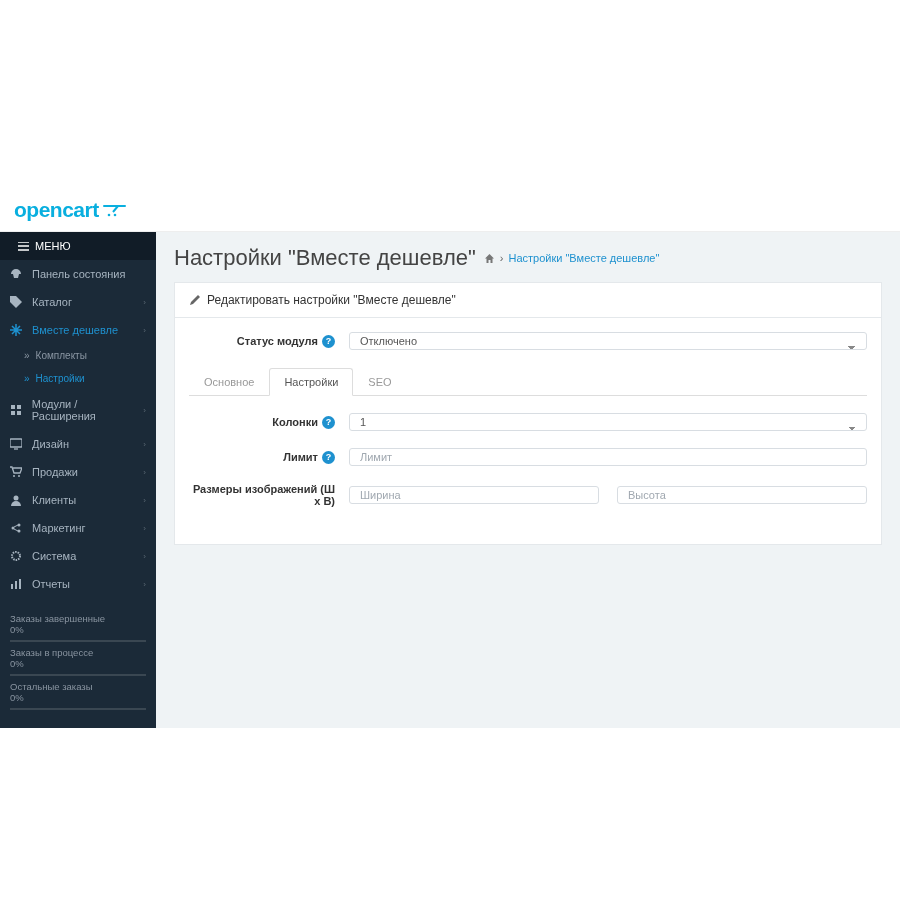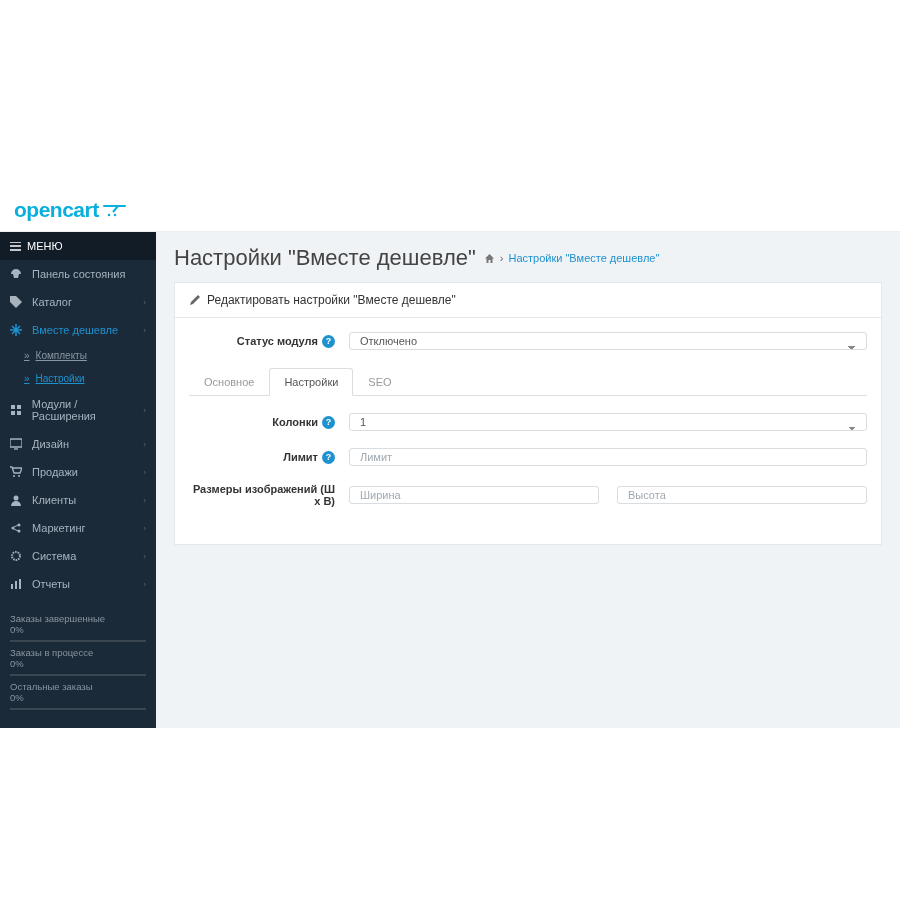--- a/index.html
+++ b/index.html
@@ -4,26 +4,26 @@
 <style>
 * { box-sizing: border-box; margin: 0; padding: 0; }
 body { font-family: "Helvetica Neue", Helvetica, Arial, sans-serif; font-size: 12px; background: #fff; width: 900px; height: 900px; overflow: hidden; }
 .wrapper { display: flex; flex-direction: column; width: 100%; border-radius: 31px; }
 .topspace { height: 189px; background: #fff; }
 .header { height: 43px; background: #fff; display: flex; align-items: center; padding-left: 14px; border-bottom: 1px solid #eee; }
 .logo { color: #09afdf; font-weight: bold; font-size: 21px; letter-spacing: -0.5px; display: flex; align-items: center; }
 .logo svg { margin-left: 4px; }
 .body { display: flex; }
 .sidebar { width: 156px; background: #1b2a38; color: #a7b4c0; flex-shrink: 0; min-height: 480px; }
-.menu-header { background: #111c27; padding: 8px 10px; font-size: 11px; color: #fff; display: flex; align-items: center; gap: 6px; }
+.menu-header { background: #111c27; padding: 8px 18px; font-size: 11px; color: #fff; display: flex; align-items: center; gap: 6px; }
 .nav-item { display: flex; align-items: center; padding: 8px 10px; font-size: 11px; color: #a7b4c0; cursor: pointer; position: relative; }
 .nav-item.active { color: #1e91cf; }
 .nav-item .icon { width: 14px; margin-right: 8px; display: inline-flex; }
 .nav-item .chev { margin-left: auto; font-size: 8px; color: #5a6874; }
-.sub-item { padding: 6px 10px 6px 24px; font-size: 10px; color: #8a96a3; cursor: pointer; display: flex; align-items: flex-end; text-decoration: underline; }
+.sub-item { padding: 6px 10px 6px 24px; font-size: 10px; color: #8a96a3; cursor: pointer; display: flex; align-items: flex-end; }
 .sub-item.active { color: #1e91cf; }
 .sub-item::before { content: "»"; margin-right: 6px; font-size: 10px; }
 .stats { padding: 10px 10px 18px; }
 .stat-row { display: flex; justify-content: space-between; font-size: 9.5px; color: #8994a0; border-bottom: 2px solid #3a4752; padding: 5px 0; flex-direction: column; }
 .main { flex: 1; background: #eff3f5; display: flex; flex-direction: column; }
 .page-header { padding: 13px 18px 11px; display: flex; align-items: center; flex-wrap: wrap; gap: 8px; }
 .page-title { font-size: 22px; color: #444; font-weight: normal; }
 .breadcrumb { font-size: 11px; color: #666; display: flex; align-items: center; gap: 5px; }
 .breadcrumb .home { color: #666; }
 .breadcrumb a { color: #1e91cf; }

